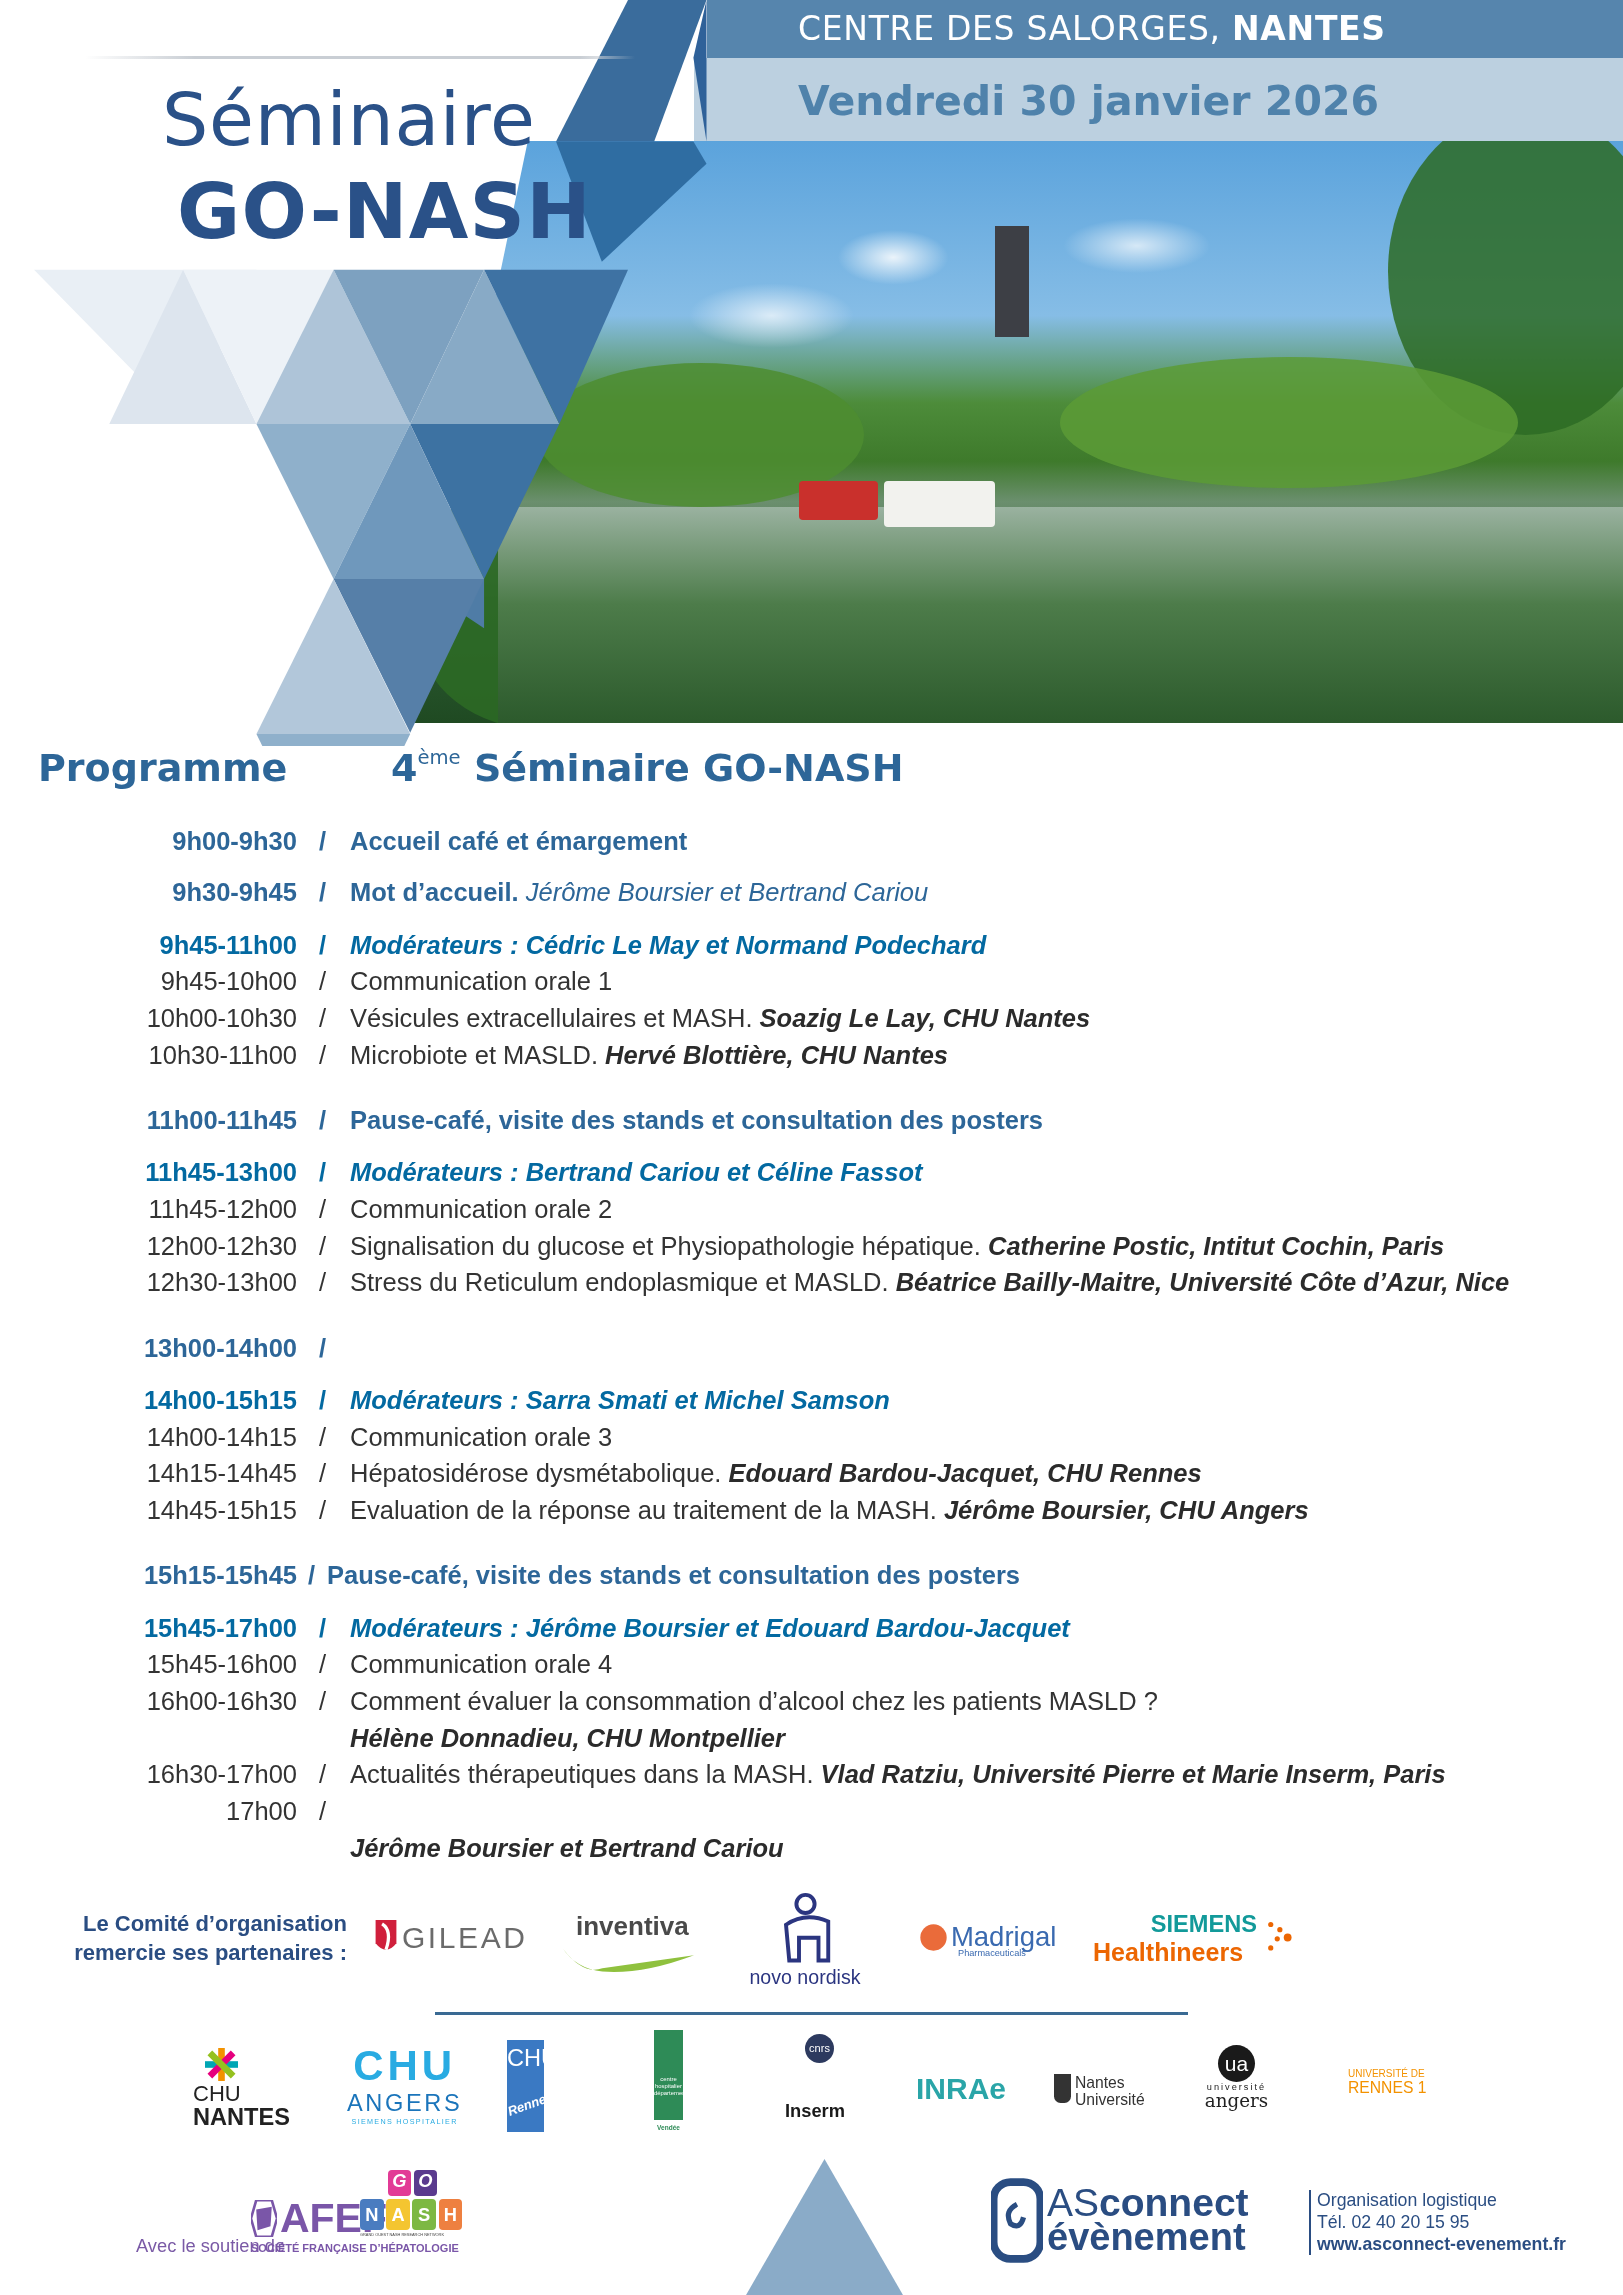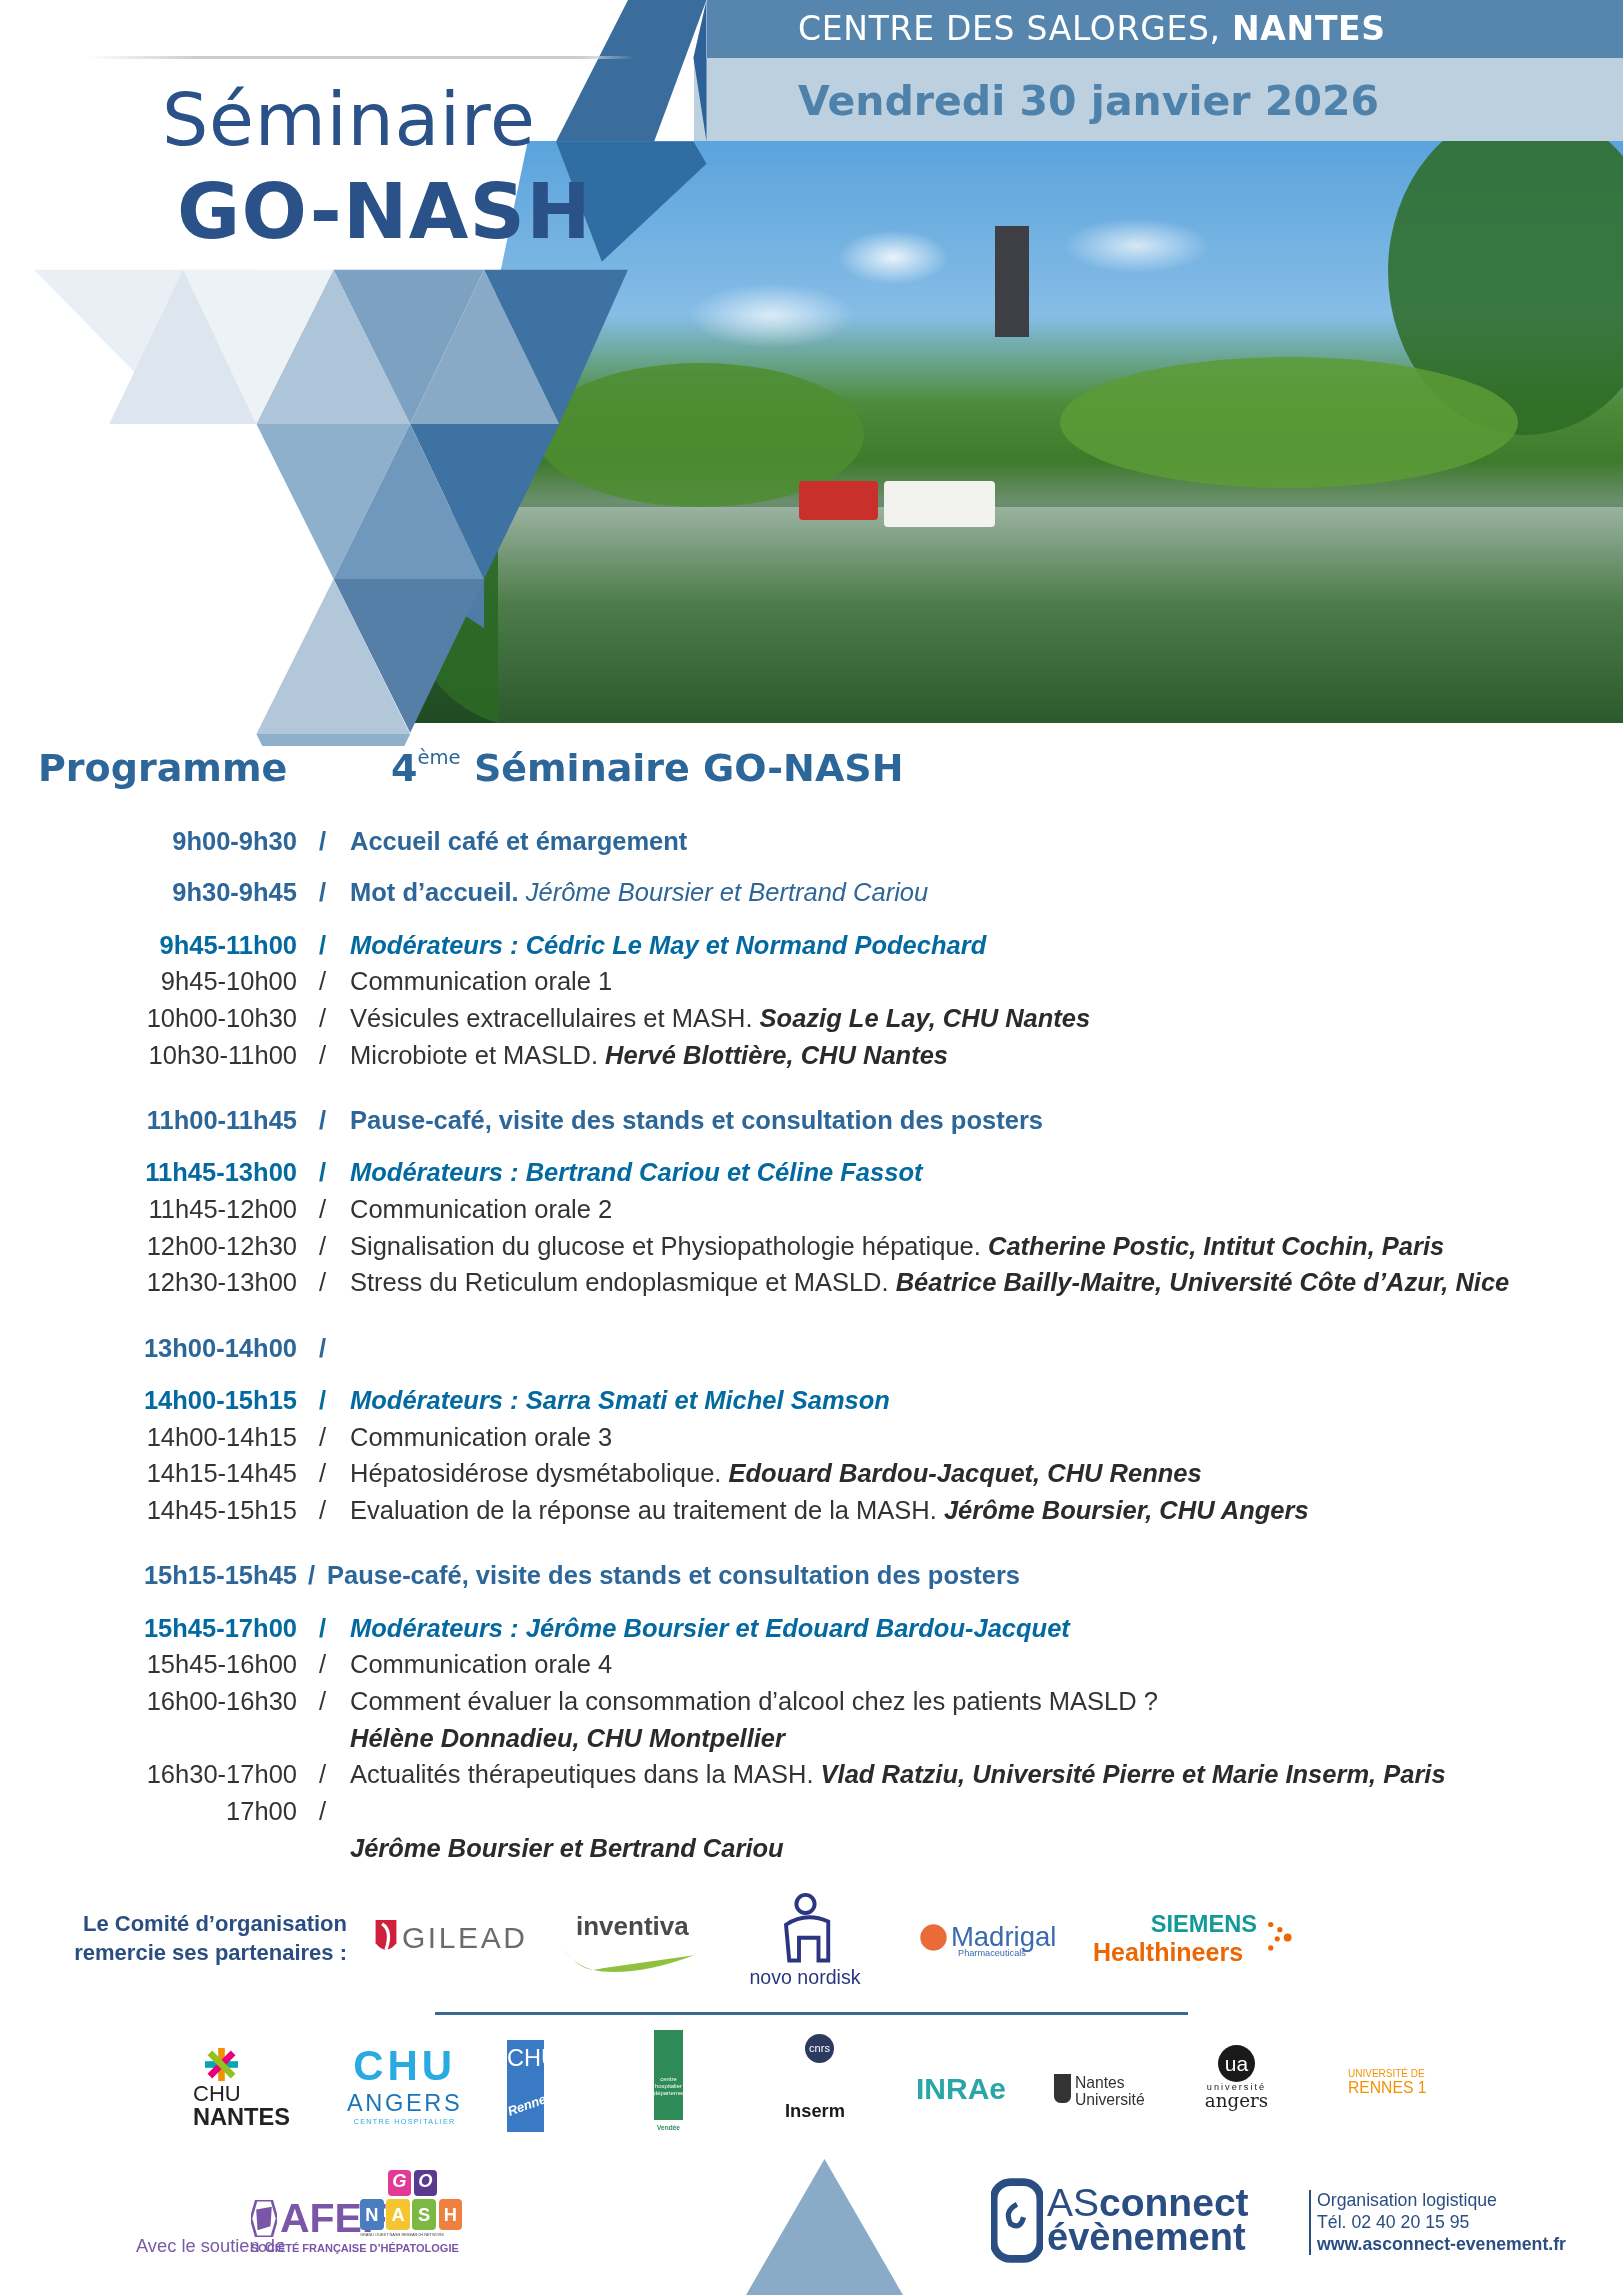--- a/index.html
+++ b/index.html
@@ -275,21 +275,21 @@
       <rect x="0" y="20" width="50" height="10" fill="#00a6b4"></rect>
       <rect x="20" y="0" width="10" height="50" fill="#e6007e" transform="rotate(45 25 25)"></rect>
       <rect x="20" y="0" width="10" height="50" fill="#95c11f" transform="rotate(-45 25 25)"></rect>
     </svg>
   <div style="font-size:22px;color:#222;line-height:22px;">CHU</div>
   <div style="font-size:23.6px;color:#222;font-weight:bold;line-height:25px;">NANTES</div>
 </div>
 <div class="abs" style="left:347px;top:2042px;text-align:center;">
   <div class="logo-text" style="font-size:42px;color:#29abe2;letter-spacing:3.9px;">CHU</div>
   <div class="logo-text" style="font-size:23.6px;color:#1b75bb;letter-spacing:2.6px;font-weight:normal;">ANGERS</div>
-  <div style="font-size:7.2px;color:#29abe2;letter-spacing:1.3px;">CENTRE HOSPITALIER</div>
+  <div style="font-size:7.2px;color:#29abe2;letter-spacing:1.3px;">SIEMENS HOSPITALIER</div>
 </div>
 <div class="abs" style="left:507px;top:2040px;width:37px;height:92px;background:#3a79c3;text-align:center;padding:0 0;">
   <div style="font-size:23.6px;color:#fff;margin-top:5.2px;">CHU</div>
   <div style="font-size:13px;color:#fff;font-style:italic;font-weight:bold;margin-top:26px;transform:rotate(-20deg);">Rennes</div>
 </div>
 <div class="abs" style="left:654px;top:2030px;width:29px;height:90px;background:#2e8b57;overflow:hidden;font-size:5.9px;color:#fff;text-align:center;">
     <div style="margin-top:46px;line-height:7.2px;">centre hospitalier départemental</div>
   </div>
 <div class="abs" style="left:654px;top:2124px;width:29px;text-align:center;font-size:6.5px;color:#2e8b57;font-weight:bold;">Vendée</div>
 <div class="abs" style="left:805px;top:2034px;width:29px;height:29px;border-radius:50%;background:#2d3a5f;color:#fff;font-size:11px;line-height:29px;text-align:center;">cnrs</div>

